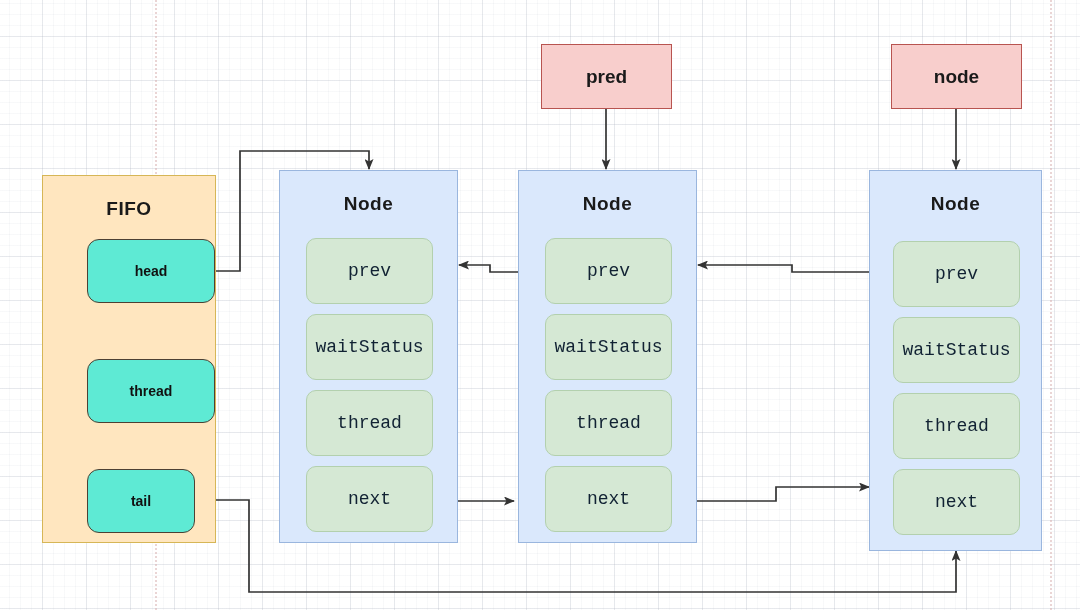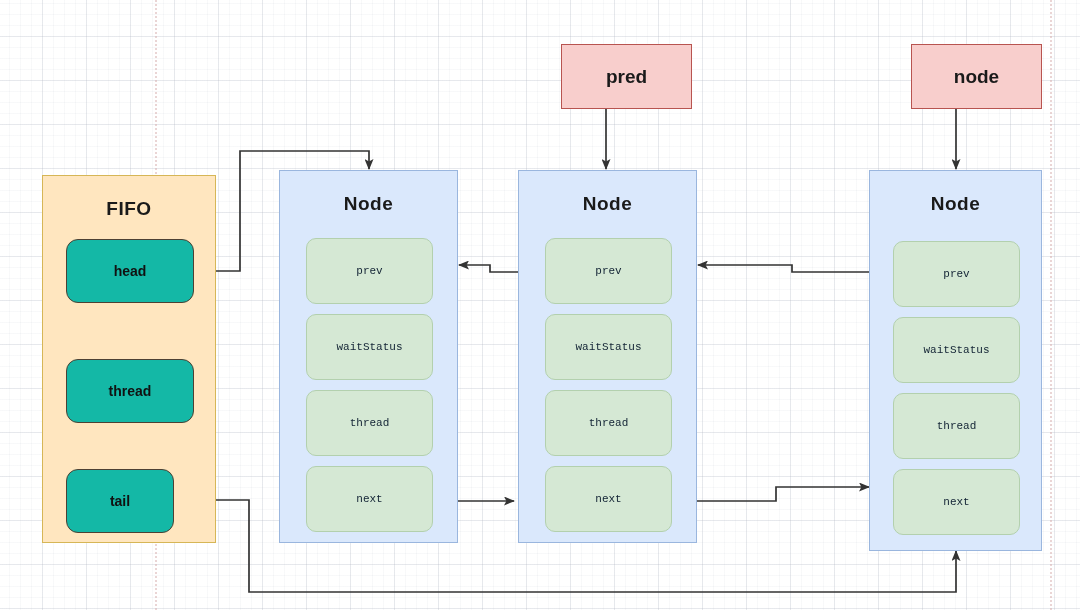--- a/index.html
+++ b/index.html
@@ -29,45 +29,45 @@
 
   
   .box{position:absolute;box-sizing:border-box;}
   .fifo{
     background:#ffe6bf;border:1px solid #d6b656;padding-left:36px;
   }
   .node{
     background:#dae8fc;border:1px solid #9ab6de;
   }
   .ref{
-    background:#f8cecc;border:1px solid #b85450;margin-left:20px;
+    background:#f8cecc;border:1px solid #b85450;
   }
   .title{
     position:absolute;left:0;right:0;text-align:center;
     font-weight:bold;color:#1a1a1a;
   }
   .fifo .title{top:22px;font-size:19px;letter-spacing:.5px;}
   .node .title{top:22px;font-size:19px;letter-spacing:.5px;}
   .ref .label{
     position:absolute;left:0;right:0;top:50%;transform:translateY(-50%);
     text-align:center;font-size:19px;font-weight:bold;color:#1a1a1a;
   }
 
   
   .chip{
     position:absolute;box-sizing:border-box;
     display:flex;align-items:center;justify-content:center;
   }
   .chip.white{
-    background:#14b8a6;border:1.6px solid #4d4134;border-radius:12px;
-    font-family:"Liberation Sans",sans-serif;font-weight:bold;font-size:14px;color:#111;
+    background:#5eead4;border:1.6px solid #4d4134;border-radius:12px;
+    font-family:"Liberation Sans",sans-serif;font-weight:bold;font-size:14px;color:#111;margin-left:21px;
   }
   .chip.green{
     background:#d5e8d4;border:1.4px solid #b3d0ae;border-radius:10px;
-    font-family:"Liberation Mono",monospace;font-size:11px;color:#123;
+    font-family:"Liberation Mono",monospace;font-size:18px;color:#123;
   }
 </style>
 </head>
 <body>
 
 <div id="canvas">
 
   <div class="pagebreak" style="left:155px"></div>
   <div class="pagebreak" style="left:1050px"></div>
 

